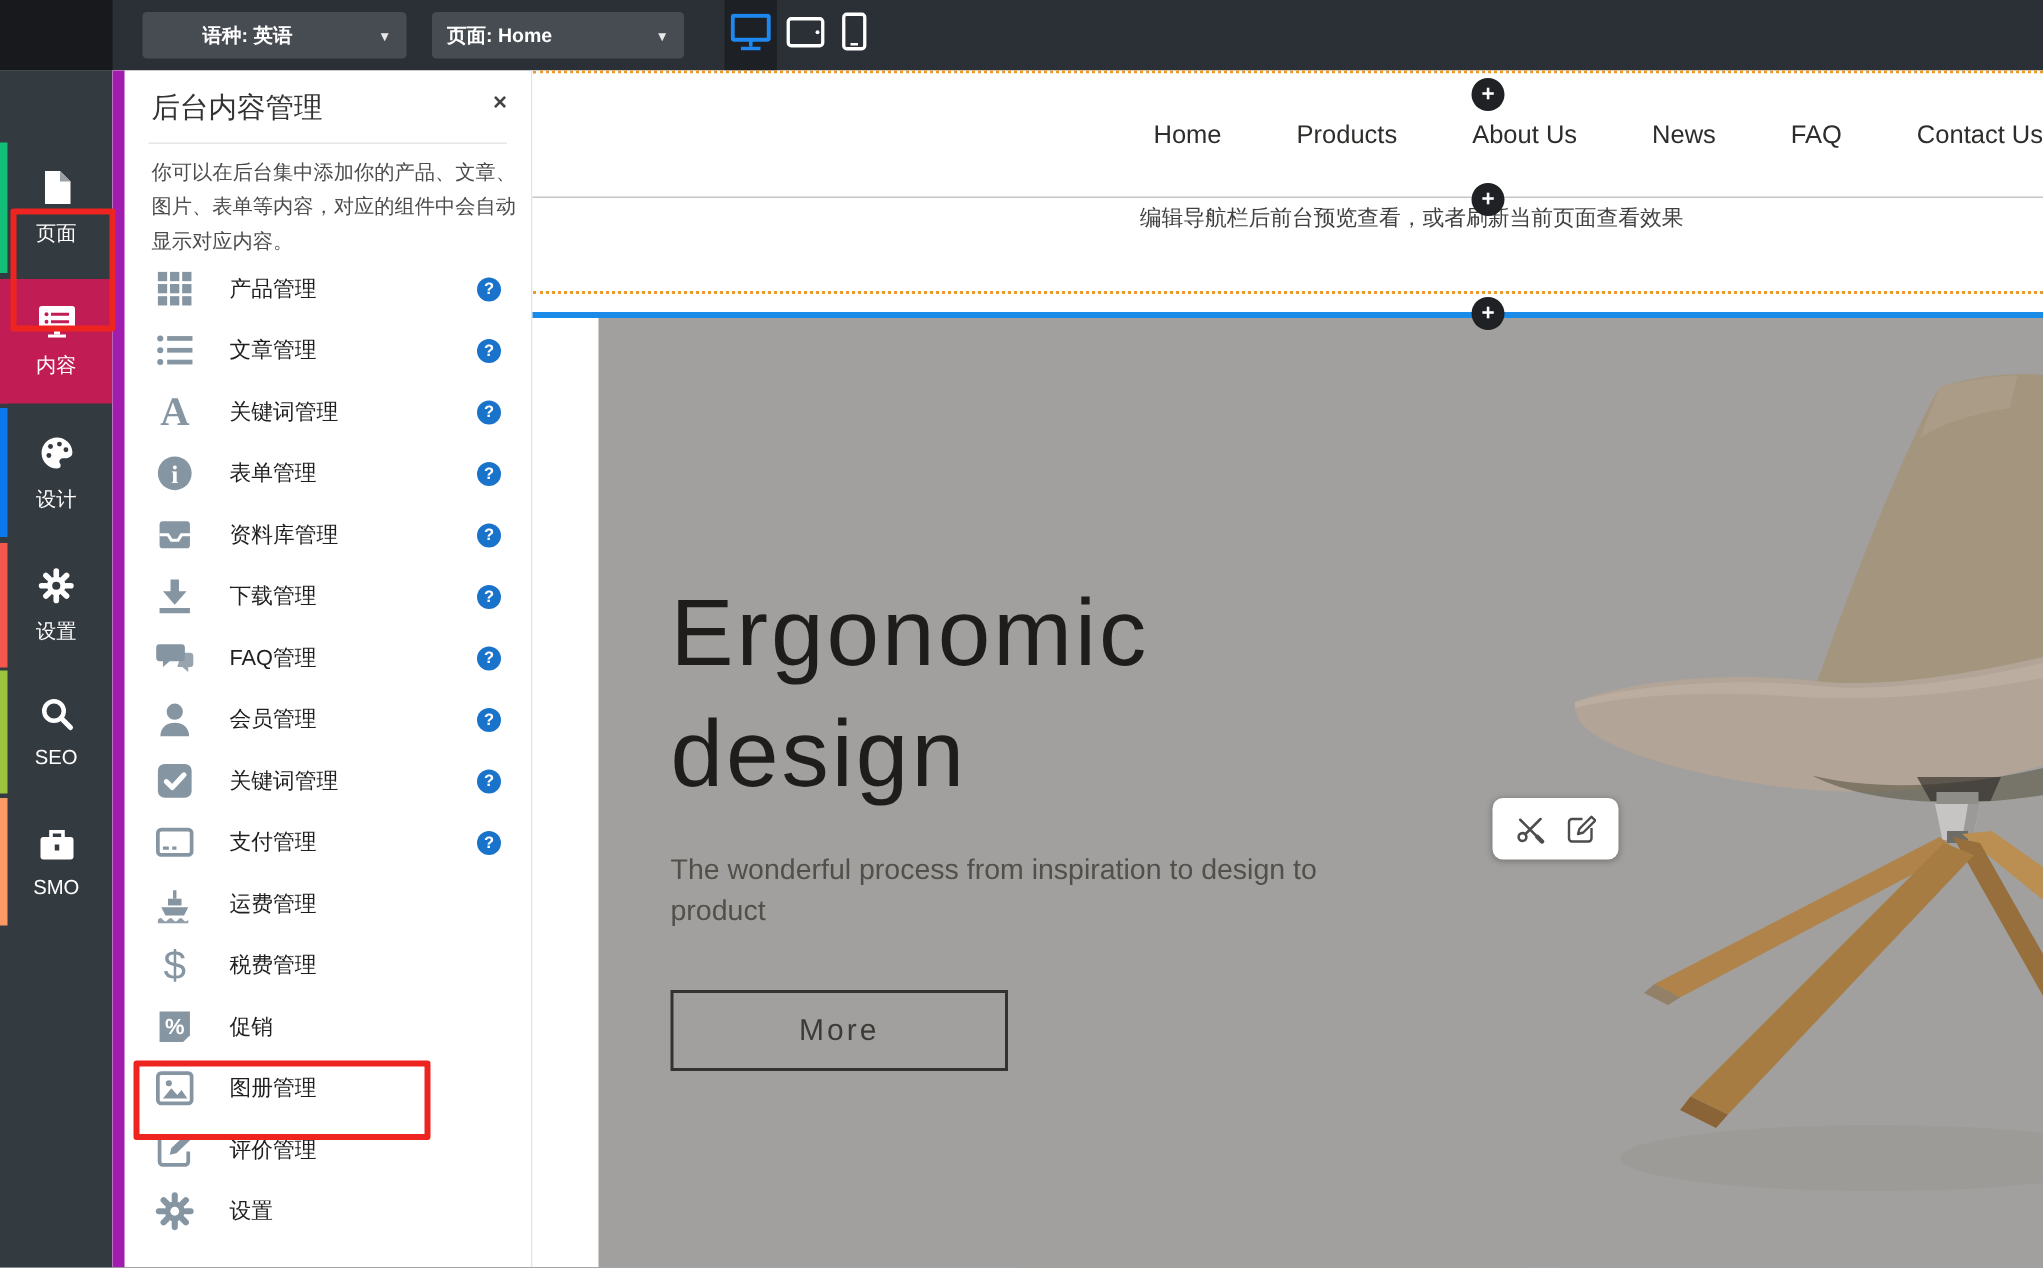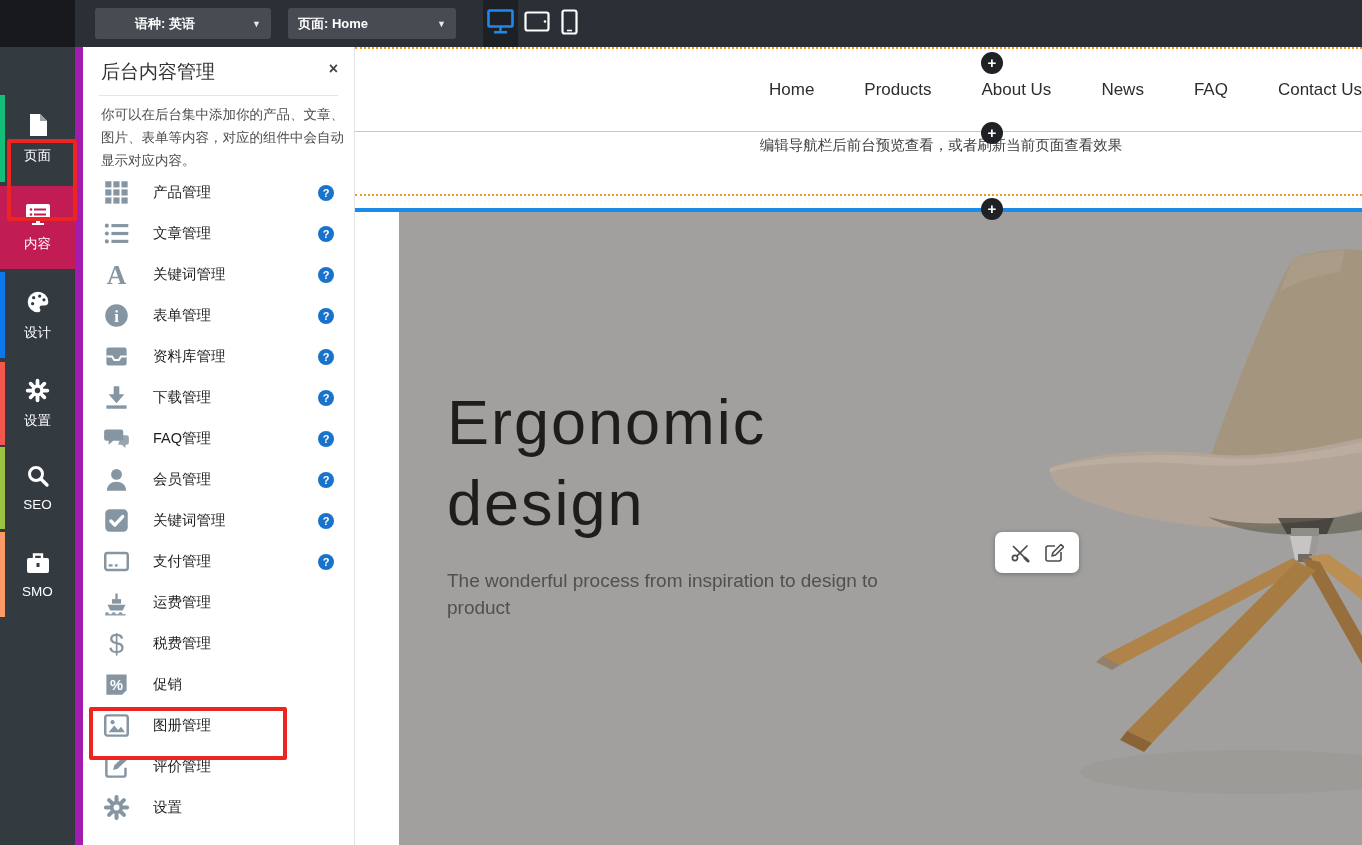--- a/index.html
+++ b/index.html
@@ -406,20 +406,21 @@
         <path d="M258,342 h14 v8 h-14 z" fill="#6e6c67"></path>
         <path d="M268,344 L288,342 L322,366 L322,388 Z" fill="#bb8e51"></path>
         <path d="M262,346 L280,350 L322,424 L322,452 Z" fill="#976f3c"></path>
         <path d="M253,346 L265,355 L80,453 L63,444 Z" fill="#b0834a"></path>
         <path d="M63,444 L80,453 L72,458 L56,450 Z" fill="#84603380"></path>
         <path d="M256,350 L276,358 L112,531 L87,519 Z" fill="#a77c42"></path>
         <path d="M87,519 L112,531 L104,540 L80,528 Z" fill="#8a6336"></path>
       </svg>
       <div class="hero-title">Ergonomic design</div>
       <div class="hero-sub">The wonderful process from inspiration to design to product</div>
+      <button class="hero-btn">More</button>
       <div class="comp-toolbar">
         <span>
           <svg width="20" height="20" viewBox="0 0 20 20" fill="none" stroke="#4d4d4d" stroke-width="1.7" stroke-linecap="round">
               <circle cx="5" cy="15" r="2.6"></circle>
               <line x1="7" y1="13" x2="17" y2="3"></line>
               <line x1="3.5" y1="3.5" x2="16.5" y2="16.5"></line>
               <path d="M15,15 l3,3" stroke-width="3"></path>
             </svg>
         </span>
         <span>

